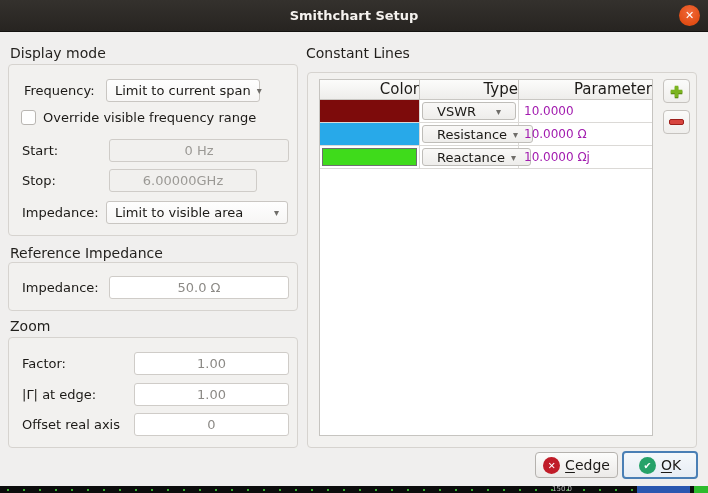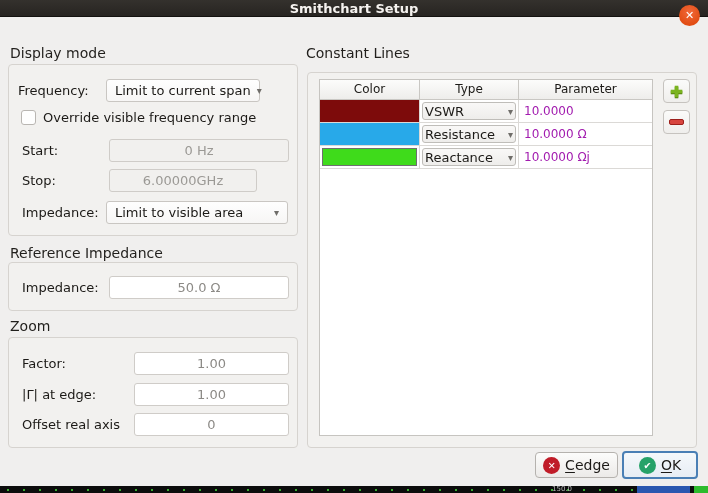--- a/index.html
+++ b/index.html
@@ -4,21 +4,21 @@
 <style>
   * { margin:0; padding:0; box-sizing:border-box; }
   html,body { background:#444; }
   .window {
     position:relative; width:708px; height:493px; overflow:hidden;
     background:#f0efee; color:#1c1a17;
     font-family:"DejaVu Sans","Liberation Sans",sans-serif; font-size:13px;
   }
   
   .titlebar {
-    position:absolute; left:0; top:0; width:708px; height:17px;
+    position:absolute; left:0; top:0; width:708px; height:32px;
     background:linear-gradient(#34312d,#272421);
     border-bottom:1px solid #141210;
     display:flex; align-items:center; justify-content:center;
   }
   .title { color:#f5f2ef; font-weight:bold; font-size:13px; }
   .close-btn {
     position:absolute; right:8px; top:5px; width:21px; height:21px;
     border:none; border-radius:50%; cursor:pointer; padding:0;
     background:radial-gradient(circle at 50% 35%, #f1693a 0%, #e24d14 70%);
     color:#fff; font-size:11px; font-weight:bold; line-height:21px; text-align:center;
@@ -49,32 +49,32 @@
   }
   
   .table {
     position:absolute; left:11px; top:6px; width:334px; height:357px;
     background:#fff; border:1px solid #c6c4c0;
   }
   .thead {
     display:flex; height:20px;
     background:linear-gradient(#fcfcfb,#eeedeb); border-bottom:1px solid #c9c7c3;
   }
-  .th { border-right:1px solid #c9c7c3; text-align:center; line-height:19px; font-size:12px; }
+  .th { border-right:1px solid #c9c7c3; text-align:right; line-height:19px; font-size:15px; }
   .th-color { width:100px; } .th-type { width:99px; } .th-param { flex:1; border-right:none; }
   .trow { display:flex; height:23px; border-bottom:1px solid #dbd9d6; }
   .cell-color { width:100px; border-right:1px solid #dbd9d6; cursor:pointer; }
   .swatch { width:100%; height:100%; }
   .swatch.inset { width:calc(100% - 4px); height:calc(100% - 4px); margin:2px; border:1px solid #6f6f6f; }
   .cell-type { width:99px; border-right:1px solid #dbd9d6; display:flex; }
   .type-combo {
     flex:1; margin:2px; border:1px solid #bfbdb9; border-radius:3px;
     background:linear-gradient(#f9f8f7,#eeedeb);
     display:flex; align-items:center; justify-content:space-between;
-    padding:0 2px; font-size:13px; cursor:pointer; white-space:nowrap;
+    padding:0 14px; font-size:13px; cursor:pointer; white-space:nowrap;
   }
   .cell-param { flex:1; display:flex; align-items:center; padding:0 5px; font-size:12px; color:#a21caf; cursor:text; }
   .icon-btn {
     position:absolute; width:27px; height:24px; border:1px solid #c6c3bf; border-radius:4px;
     background:linear-gradient(#fbfbfa,#efeeec); cursor:pointer;
     display:flex; align-items:center; justify-content:center; padding:0;
   }
   .plus-glyph { color:#7ab41f; font-weight:bold; font-size:15px; line-height:15px; text-shadow:0 1px 0 #55800e; }
   .minus-glyph { width:15px; height:6px; background:#d8453f; border:1px solid #9c201c; border-radius:2px; }
   
@@ -106,21 +106,21 @@
   <div class="titlebar">
     <span class="title">Smithchart Setup</span>
     <button class="close-btn">
       <span>✕</span>
     </button>
   </div>
 
   <div class="section-label" style="left:10px; top:45px;">Display mode</div>
 
   <div class="groupbox" style="left:8px; top:64px; width:290px; height:172px;">
-    <div class="field-label" style="left:9px; top:14px;">Frequency:</div>
+    <div class="field-label" style="left:15px; top:14px;">Frequency:</div>
     <div class="combo" style="left:97px; top:14px; width:154px;">
       <span>Limit to current span</span>
       <span class="arrow">▾</span>
     </div>
 
     <div class="checkbox" style="left:12px; top:45px;"></div>
     <div class="field-label" style="left:34px; top:41px;">Override visible frequency range</div>
 
     <div class="field-label" style="left:13px; top:74px;">Start:</div>
     <input class="tfield" style="left: 100px; top: 74px; width: 180px;" disabled="" value="0 Hz">

